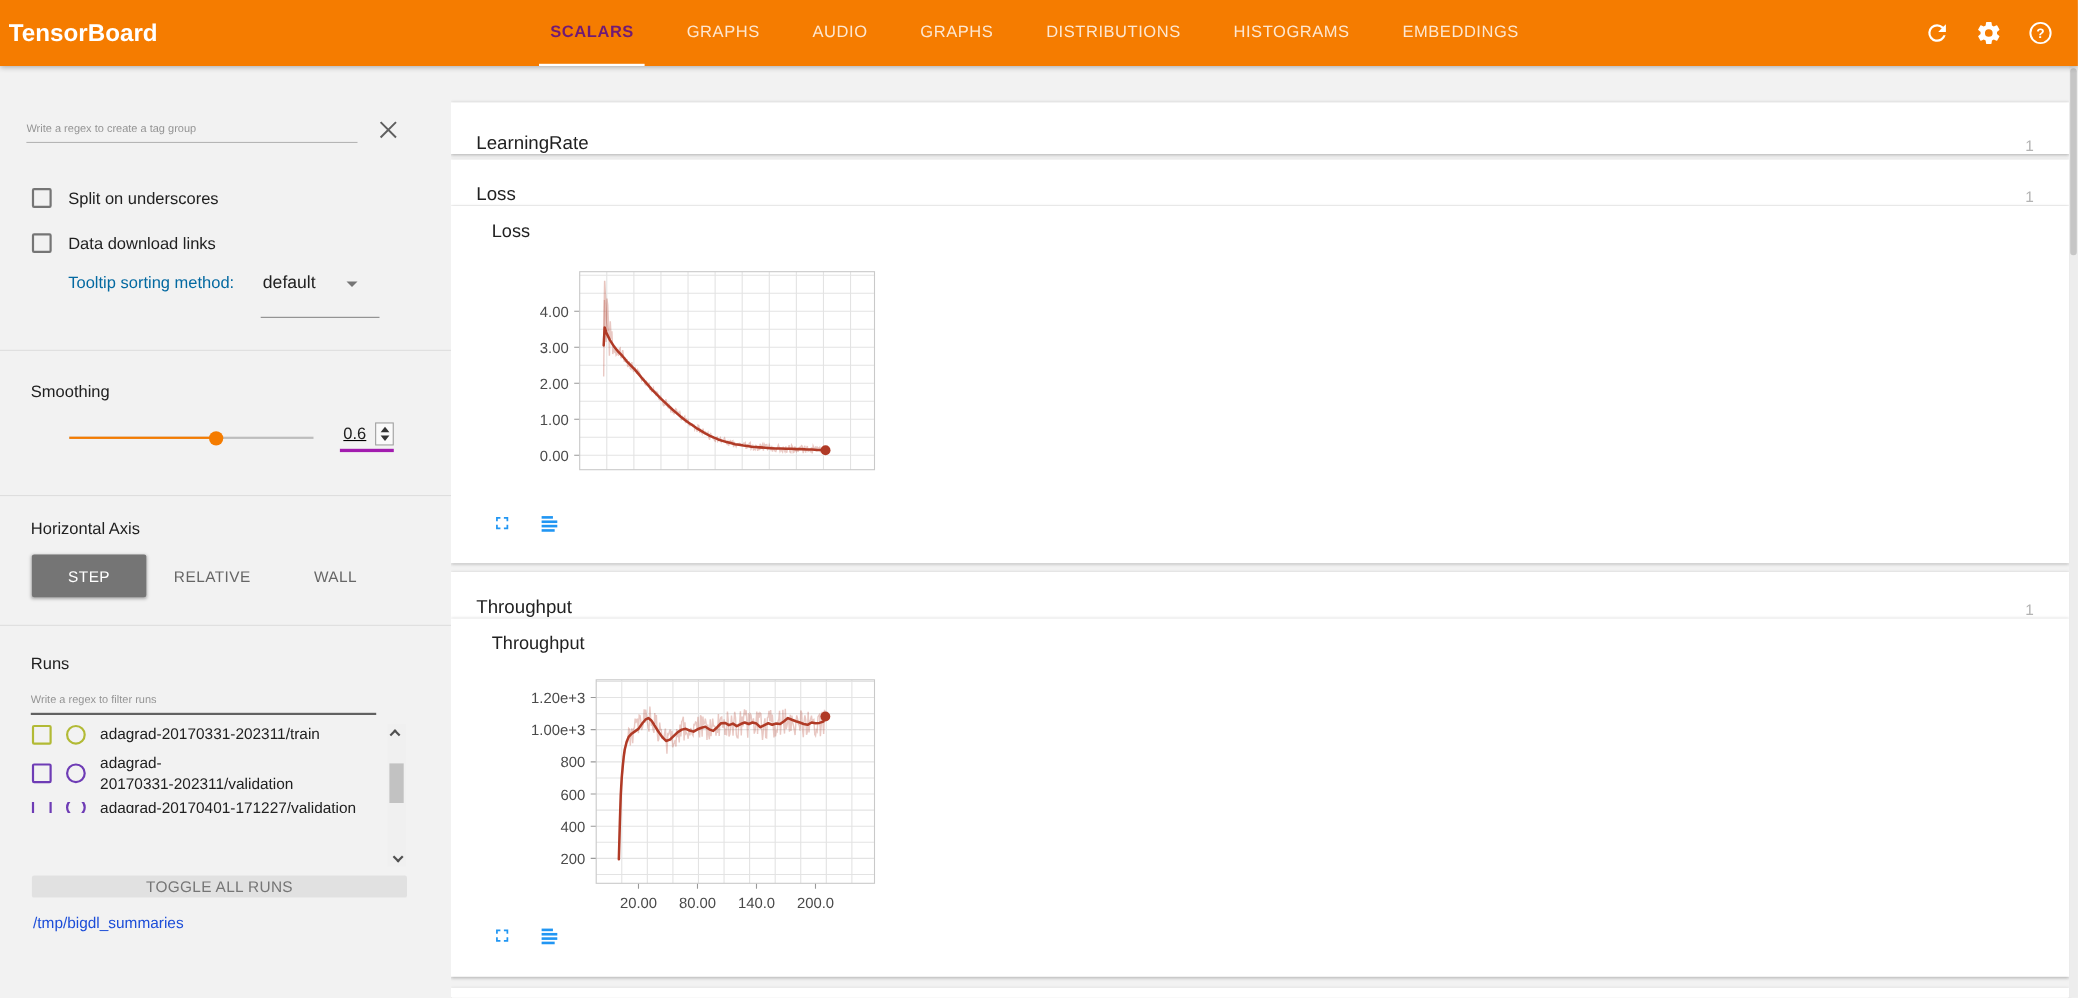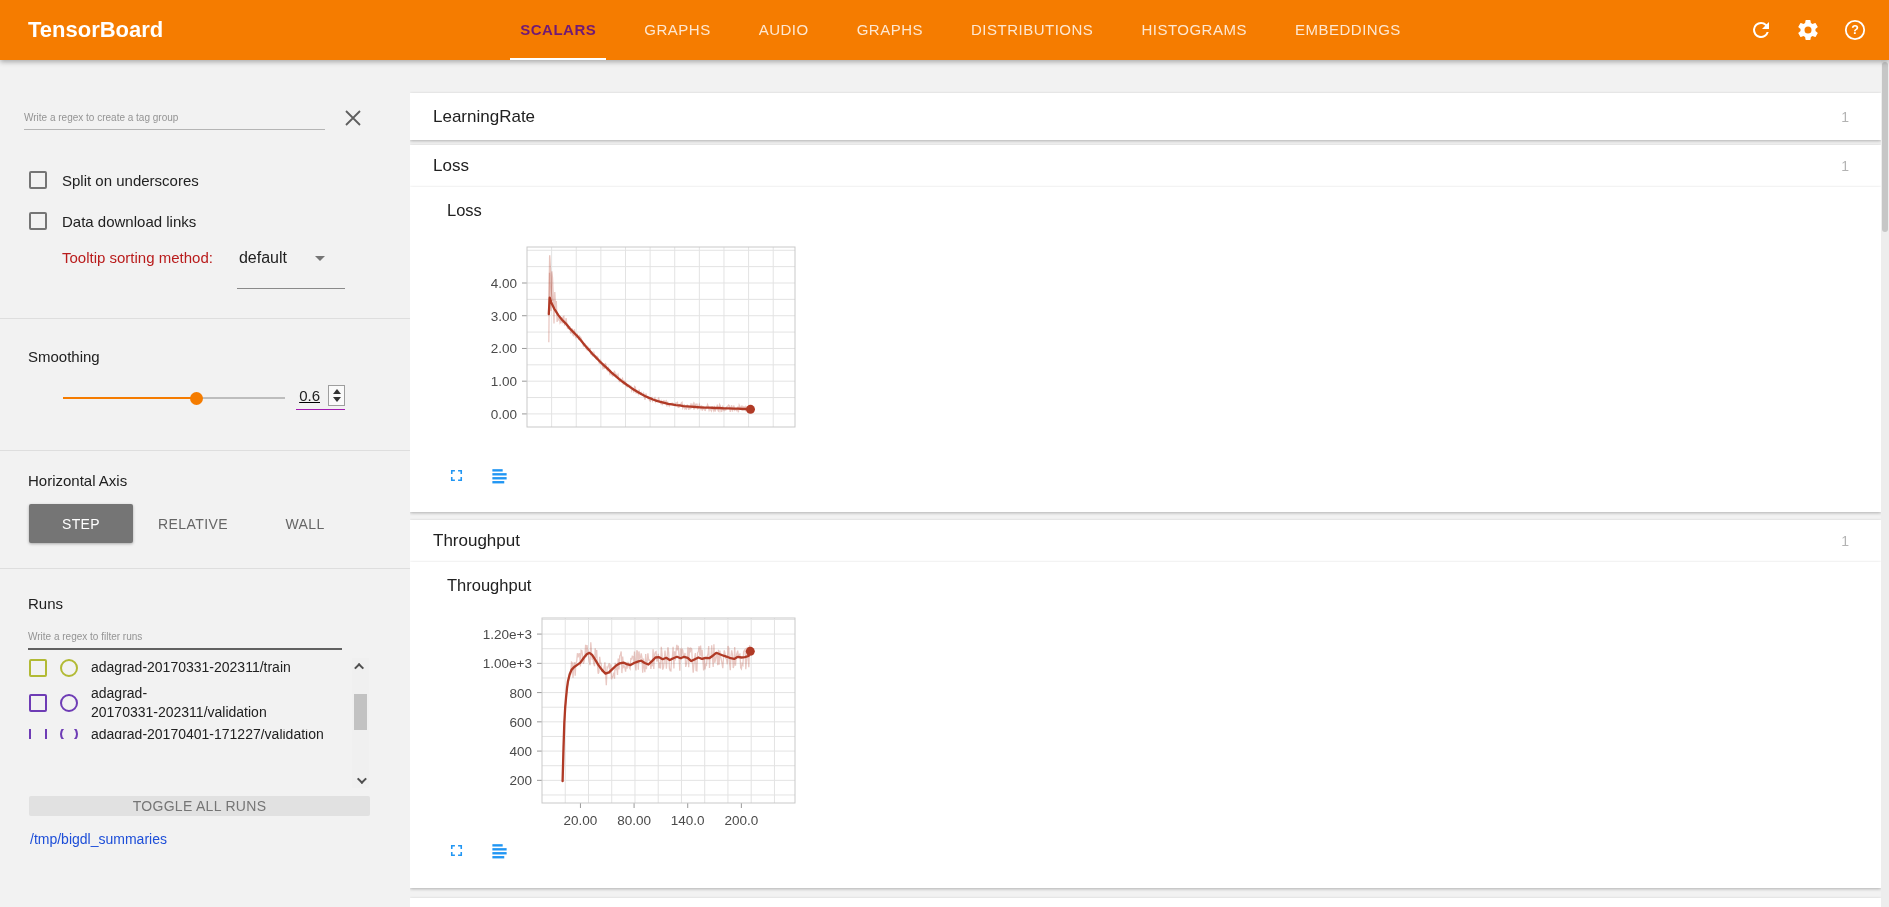--- a/index.html
+++ b/index.html
@@ -3,21 +3,21 @@
 <meta charset="utf-8">
 <style>
   * { margin:0; padding:0; box-sizing:border-box; }
   html,body { width:1889px; height:907px; overflow:hidden; background:#f2f2f2;
     font-family:"Liberation Sans", sans-serif; }
   .app { width:1889px; height:907px; position:relative; overflow:hidden; }
 
   
   .toolbar { height:60px; background:#f57c00; display:flex; align-items:stretch;
     box-shadow:0 2px 5px rgba(0,0,0,.3); position:relative; z-index:20; }
-  .tb-title { color:#fff; font-size:22px; font-weight:700; line-height:60px; margin-left:28px; }
+  .tb-title { color:#fff; font-size:22px; font-weight:700; line-height:60px; margin-left:8px; }
   .tabs { display:flex; margin-left:333px; }
   .tab { color:rgba(255,255,255,.82); font-size:15px; letter-spacing:.5px; line-height:60px;
     padding:0 24px; position:relative; cursor:pointer; white-space:nowrap; }
   .tab.active { color:#701a75; font-weight:700; }
   .tab.active::after { content:""; position:absolute; left:14px; right:14px; bottom:0;
     height:2px; background:#fff; }
   .tb-icons { margin-left:auto; display:flex; align-items:center; gap:23px; padding-right:22px; }
   .tb-icon { width:24px; height:24px; cursor:pointer; }
   .tb-icon svg { width:24px; height:24px; display:block; }
 
@@ -34,40 +34,40 @@
   .tag-input { width:301px; }
   .close-x { margin-left:18px; margin-bottom:2px; cursor:pointer; width:20px; height:20px; }
 
   .cbx-row { display:flex; align-items:center; padding-left:29px; cursor:pointer; }
   .cbx { width:18px; height:18px; border:2px solid #757575; border-radius:2px; background:transparent; flex:0 0 18px; }
   .cbx-label { margin-left:15px; font-size:15px; color:#212121; }
   .row-split { margin-top:41px; }
   .row-download { margin-top:23px; }
 
   .tooltip-row { margin-top:19px; padding-left:62px; display:flex; align-items:baseline; }
-  .tooltip-label { font-size:15px; color:#b91c1c; }
+  .tooltip-label { font-size:15px; color:#0369a1; }
   .dropdown { margin-left:24px; display:flex; align-items:baseline; border-bottom:1px solid #8a8a8a;
     padding:0 4px 21px 2px; cursor:pointer; min-width:108px; }
   .dropdown-value { font-size:16px; color:#212121; }
   .caret { width:0; height:0; border-left:5px solid transparent; border-right:5px solid transparent;
     border-top:5px solid #757575; margin-left:28px; align-self:center; }
 
   .divider { height:1px; background:#dedede; width:100%; }
   .div1 { margin-top:29px; } .div2 { margin-top:40px; } .div3 { margin-top:25px; }
 
   .side-heading { font-size:15px; color:#212121; padding-left:28px; }
   .smoothing-heading { margin-top:29px; }
   .slider-row { margin-top:19px; padding-left:63px; display:flex; align-items:center; height:26px; }
   .slider { position:relative; width:222px; height:13px; cursor:pointer; }
   .slider-track { position:absolute; top:6px; left:0; right:0; height:2.5px; background:#bdbdbd; }
   .slider-fill { position:absolute; top:6px; left:0; height:2.5px; background:#f57c00; }
   .slider-thumb { position:absolute; top:1px; width:13px; height:13px; border-radius:50%;
     background:#f57c00; margin-left:-6px; }
-  .smoothing-value-box { display:flex; align-items:center; margin-left:11px;
-    border-bottom:1px solid #a21caf; padding-bottom:3px;text-decoration:underline; }
+  .smoothing-value-box { display:flex; align-items:center; margin-left:24px;
+    border-bottom:3px solid #a21caf; padding-bottom:3px;text-decoration:underline; }
   .smoothing-value { font-size:15px; color:#212121; min-width:24px; text-align:right; }
   .stepper { width:17px; height:21px; border:1px solid #9e9e9e; margin-left:8px; display:flex;
     flex-direction:column; align-items:center; justify-content:center; gap:3px; cursor:pointer; background:#fafafa; }
   .arrow-up { width:0; height:0; border-left:4px solid transparent; border-right:4px solid transparent;
     border-bottom:5px solid #333; }
   .arrow-down { width:0; height:0; border-left:4px solid transparent; border-right:4px solid transparent;
     border-top:5px solid #333; }
 
   .haxis-heading { margin-top:21px; }
   .axis-buttons { margin-top:15px; padding-left:29px; display:flex; gap:8px; }
@@ -95,21 +95,21 @@
   .chev { width:7px; height:7px; border-left:2px solid #505050; border-top:2px solid #505050; }
   .chev.up { transform:rotate(45deg) translateY(2px); }
   .chev.dn { transform:rotate(225deg) translateY(2px); }
   .sb-thumb { position:absolute; left:2px; top:36px; width:13px; height:36px; background:#c2c2c2; }
 
   .toggle-btn { display:block; margin:8px 0 0 29px; width:341px; height:20px; border:none; border-radius:2px;
     background:#e1e1e1; color:#757575; font-size:14px; letter-spacing:.3px; cursor:pointer; font-family:inherit; }
   .logdir { margin:15px 0 0 30px; font-size:14px; color:#1d4ed8; }
 
   
-  .section-card { background:#fff; box-shadow:0 1px 3px rgba(0,0,0,.28); display:flex; align-items:center;
+  .section-card { background:#fff; box-shadow:0 1px 3px rgba(0,0,0,.28); display:flex; align-items:flex-end;
     padding:0 32px 0 23px; height:47px; cursor:pointer; }
   .section-card.slim { height:42px; }
   .section-title { font-size:17px; color:#212121; }
   .section-count { margin-left:auto; font-size:14px; color:#b3b3b3; }
   .card-gap5 { margin-top:5px; } .card-gap8 { margin-top:8px; } .card-gap10 { margin-top:10px; }
   .section-body { background:#fff; box-shadow:0 1px 3px rgba(0,0,0,.28); padding:14px 37px 0 37px; position:relative; }
   .body-loss { height:325px; }
   .body-thr  { height:326px; }
   .chart-title { font-size:16.5px; color:#212121; height:24px; }
   .chart-box { display:block; }

